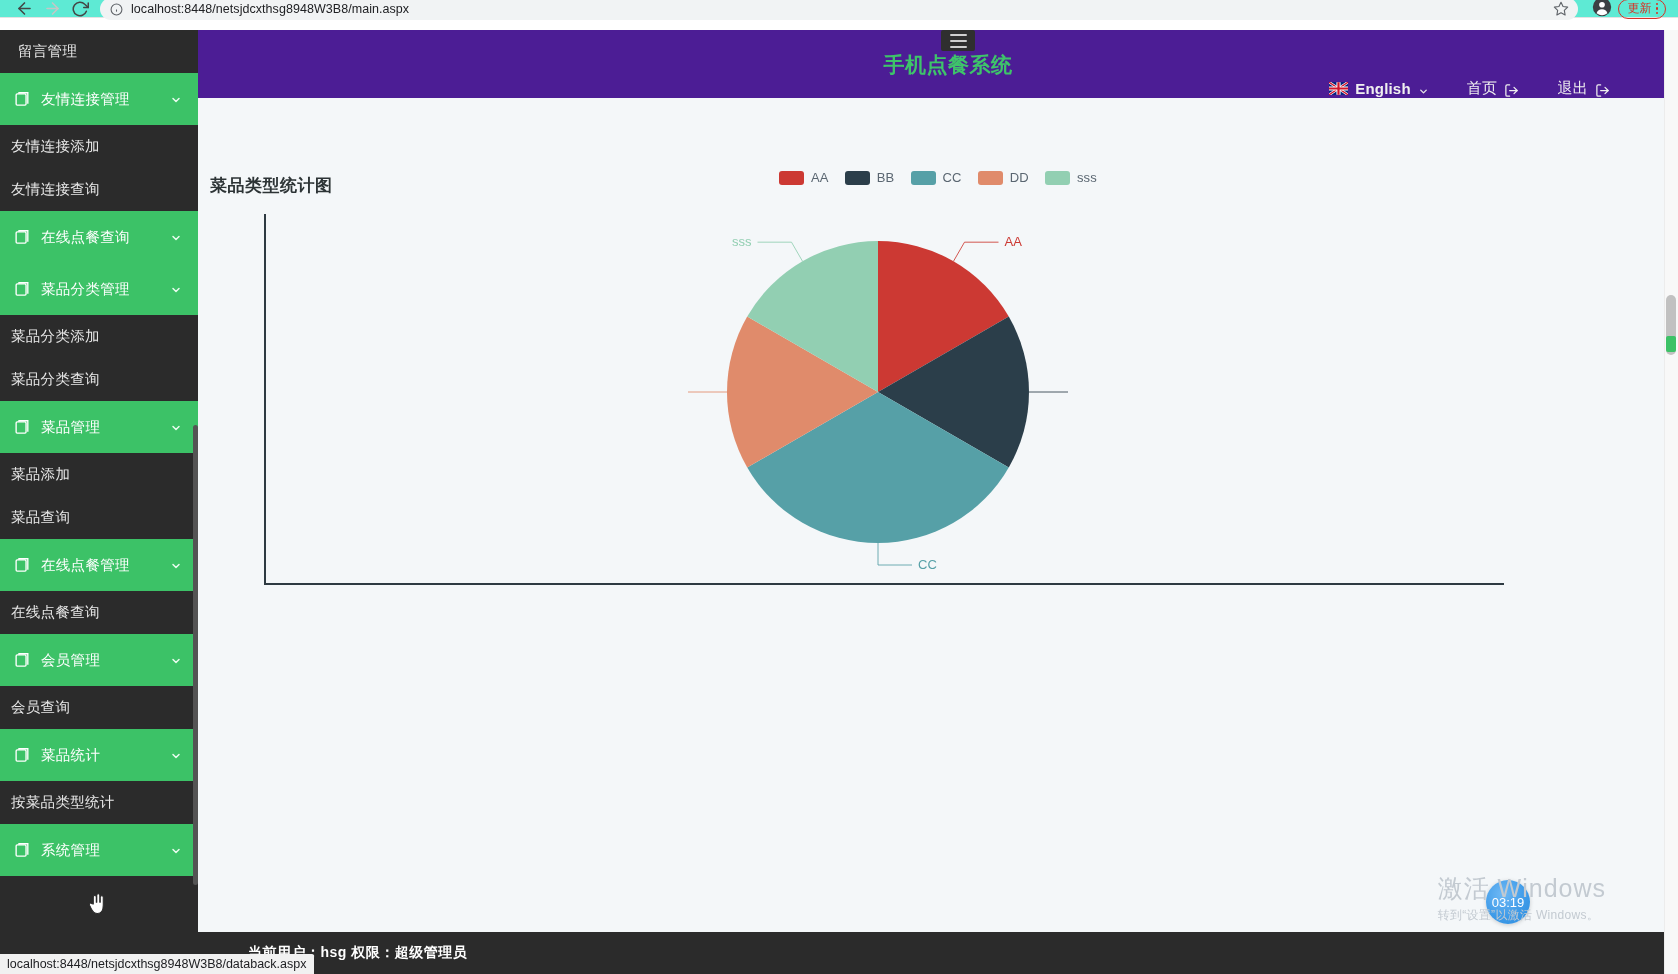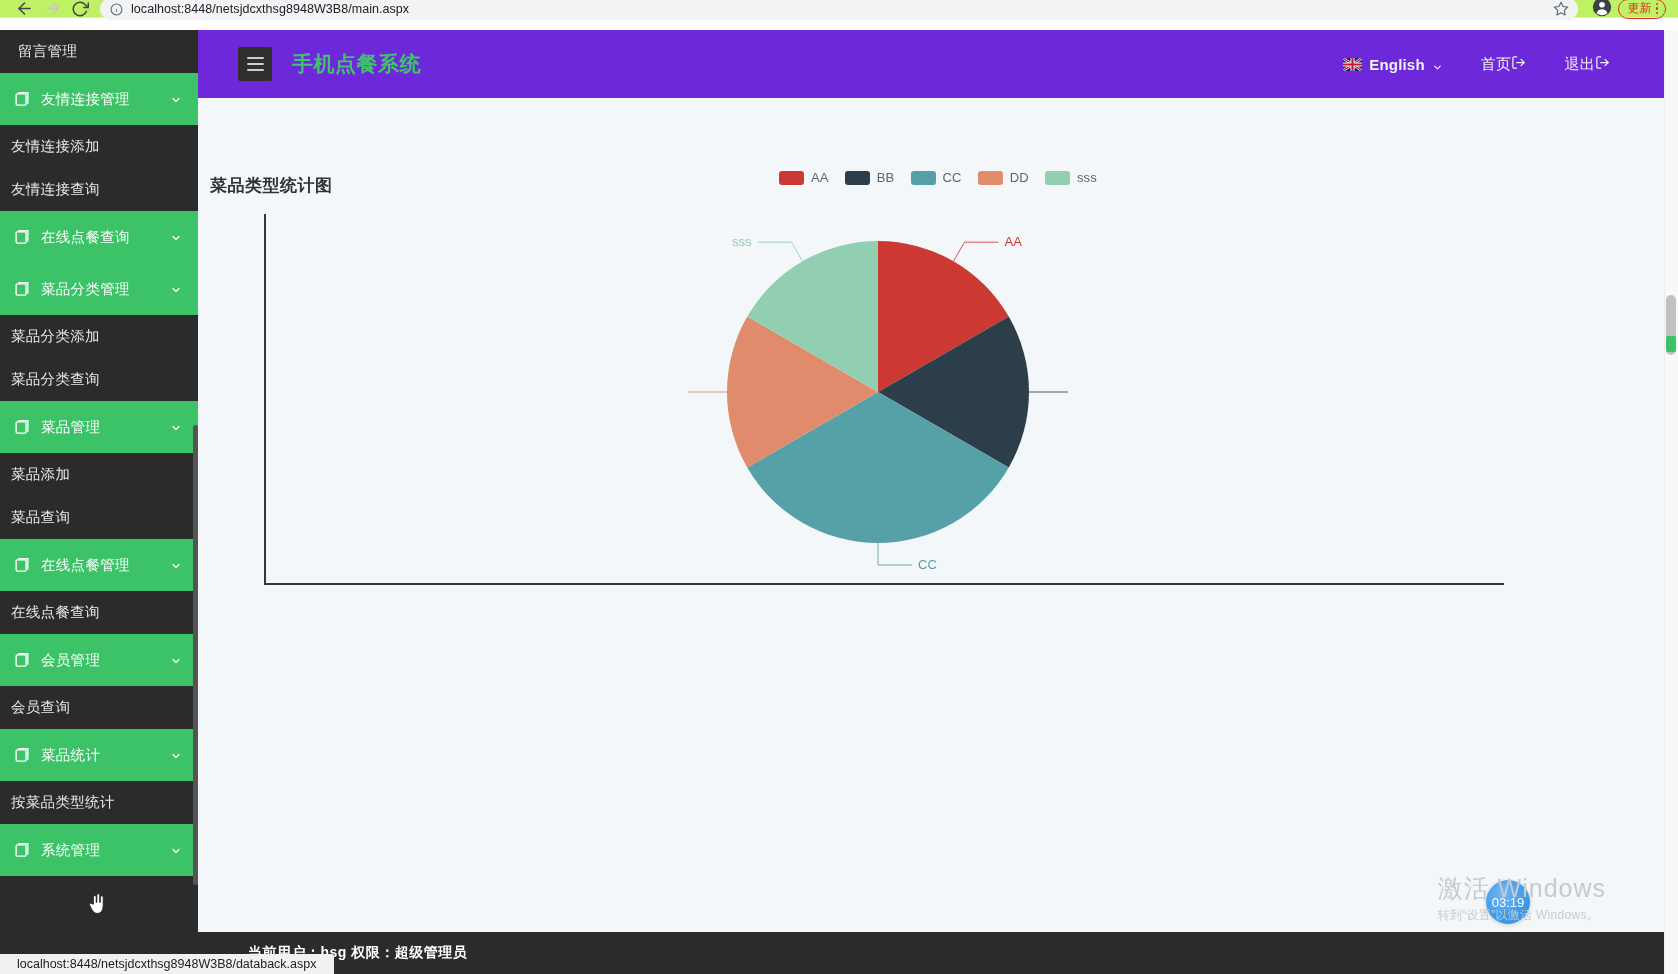--- a/index.html
+++ b/index.html
@@ -7,21 +7,21 @@
     width: 1678px; height: 974px;
     overflow: hidden;
     font-family: "Liberation Sans", "DejaVu Sans", sans-serif;
     background: #ffffff;
   }
 
   
   .browser-bar {
     position: absolute; top: 0; left: 0;
     width: 1678px; height: 18px;
-    background: #bef264;
+    background: #5eead4;
     display: flex; align-items: center;
     padding: 0 10px;
     border-bottom: 1px solid #e3e3e3;
   }
   .nav-btn {
     width: 28px; height: 28px;
     display: flex; align-items: center; justify-content: center;
     color: #444746; flex: 0 0 auto;
   }
   .nav-btn.disabled { color: #c6c6c6; }
@@ -126,22 +126,22 @@
     width: 5px; height: 460px;
     background: #545454;
     border-radius: 3px;
   }
 
   
   .app-header {
     position: absolute;
     top: 0; left: 198px;
     width: 1480px; height: 68px;
-    background: #6d28d9;
-    display: flex; align-items: center;
+    background: #4c1d95;
+    display: flex; align-items: center; flex-direction: column;
   }
   .hamburger {
     width: 34px; height: 34px;
     margin-left: 40px;
     background: #2f2f2f;
     display: flex; flex-direction: column;
     align-items: center; justify-content: center;
     gap: 4px;
     border-radius: 2px;
   }
@@ -166,21 +166,21 @@
     font-size: 15px;
   }
   .lang-select { display: flex; align-items: center; gap: 7px; }
   .flag {
     width: 19px; height: 13px;
     flex: 0 0 auto;
     display: block;
   }
   .lang-label { font-weight: bold; letter-spacing: 0.2px; }
   .chev-sm { width: 11px; height: 11px; color: #e5e5e5; }
-  .hdr-link { display: flex; align-items: flex-start; letter-spacing: 0.3px; }
+  .hdr-link { display: flex; align-items: flex-end; gap: 7px; letter-spacing: 0.3px; }
   .exit-icon { width: 15px; height: 15px; color: #f0f0f0; }
 
   
   .content {
     position: absolute;
     top: 68px; left: 198px;
     width: 1480px; height: 876px;
     background: #f4f7f9;
     margin-top: 32px;
   }
@@ -270,21 +270,21 @@
     letter-spacing: 0.5px;
   }
 
   
   .status-bar {
     position: absolute;
     left: 0; bottom: 0;
     height: 20px;
     background: #f1f1f1;
     display: flex; align-items: center;
-    padding: 0 17px;
+    padding: 0 7px;
     font-size: 12.5px;
     color: #202124;
     border-top-right-radius: 2px;
     z-index: 50;
   }
 
   
   .cursor-hand {
     position: absolute;
     left: 86px; top: 862px;

